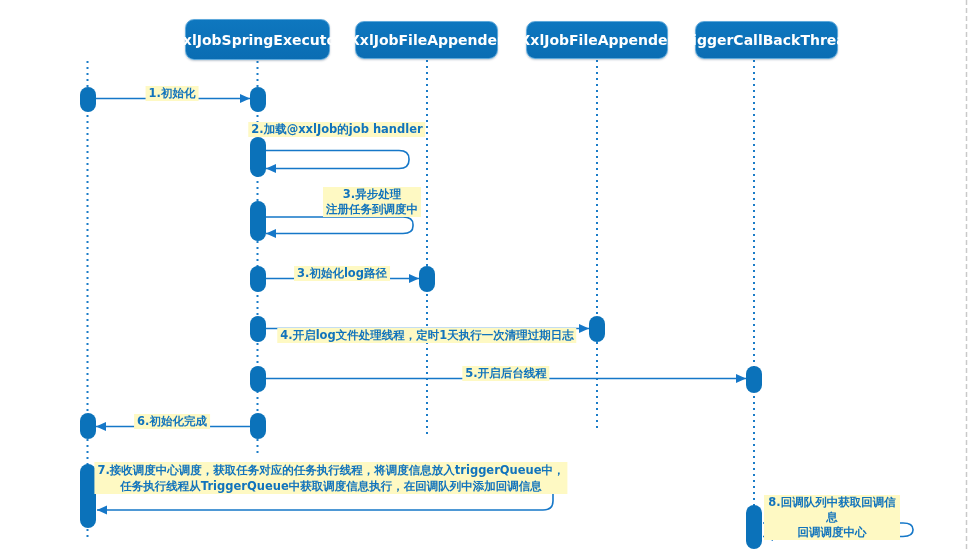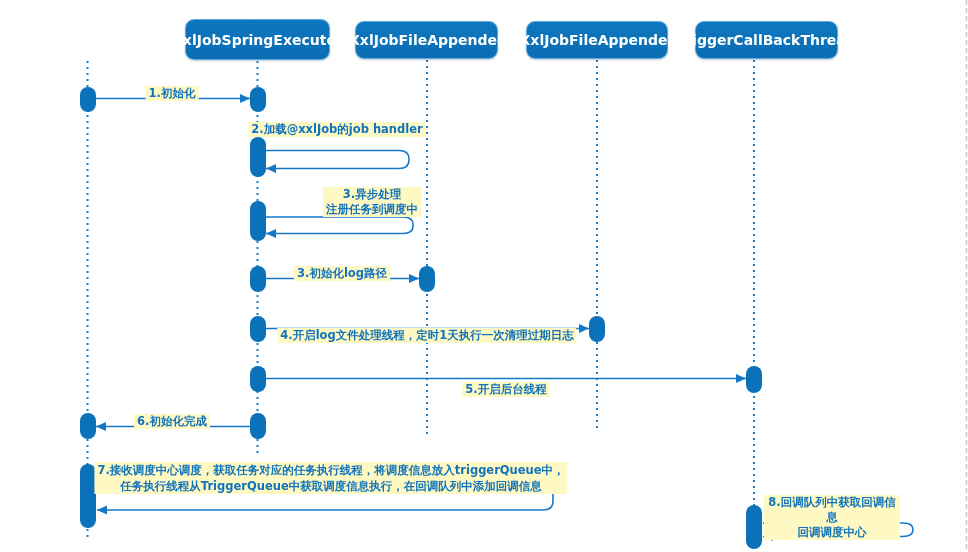--- a/index.html
+++ b/index.html
@@ -85,20 +85,20 @@
   <div class="bar" style="left:589px;top:316px;height:26px;"></div>
   <div class="bar" style="left:746px;top:366px;height:27px;"></div>
   <div class="bar" style="left:746px;top:505px;height:44px;"></div>
 
   <div class="msg-label" style="left:172px;top:86px;">1.初始化</div>
   <div class="msg-label" style="left:337px;top:122px;">2.加载@xxlJob的job handler</div>
   <div class="msg-label" style="left:328px;top:187px;margin-left:44px;">3.异步处理
 注册任务到调度中</div>
   <div class="msg-label" style="left:342px;top:266px;">3.初始化log路径</div>
   <div class="msg-label" style="left:427px;top:328px;">4.开启log文件处理线程，定时1天执行一次清理过期日志</div>
-  <div class="msg-label" style="left:506px;top:366px;margin-top:16px;">5.开启后台线程</div>
+  <div class="msg-label" style="left:506px;top:366px;">5.开启后台线程</div>
   <div class="msg-label" style="left:172px;top:414px;">6.初始化完成</div>
   <div class="msg-label" style="left:331px;top:462px;line-height:16px;">7.接收调度中心调度，获取任务对应的任务执行线程，将调度信息放入triggerQueue中，
 任务执行线程从TriggerQueue中获取调度信息执行，在回调队列中添加回调信息</div>
   <div class="msg-label" style="left:832px;top:495px;">8.回调队列中获取回调信息
 回调调度中心</div>
 
 </div>
 
 </body></html>

